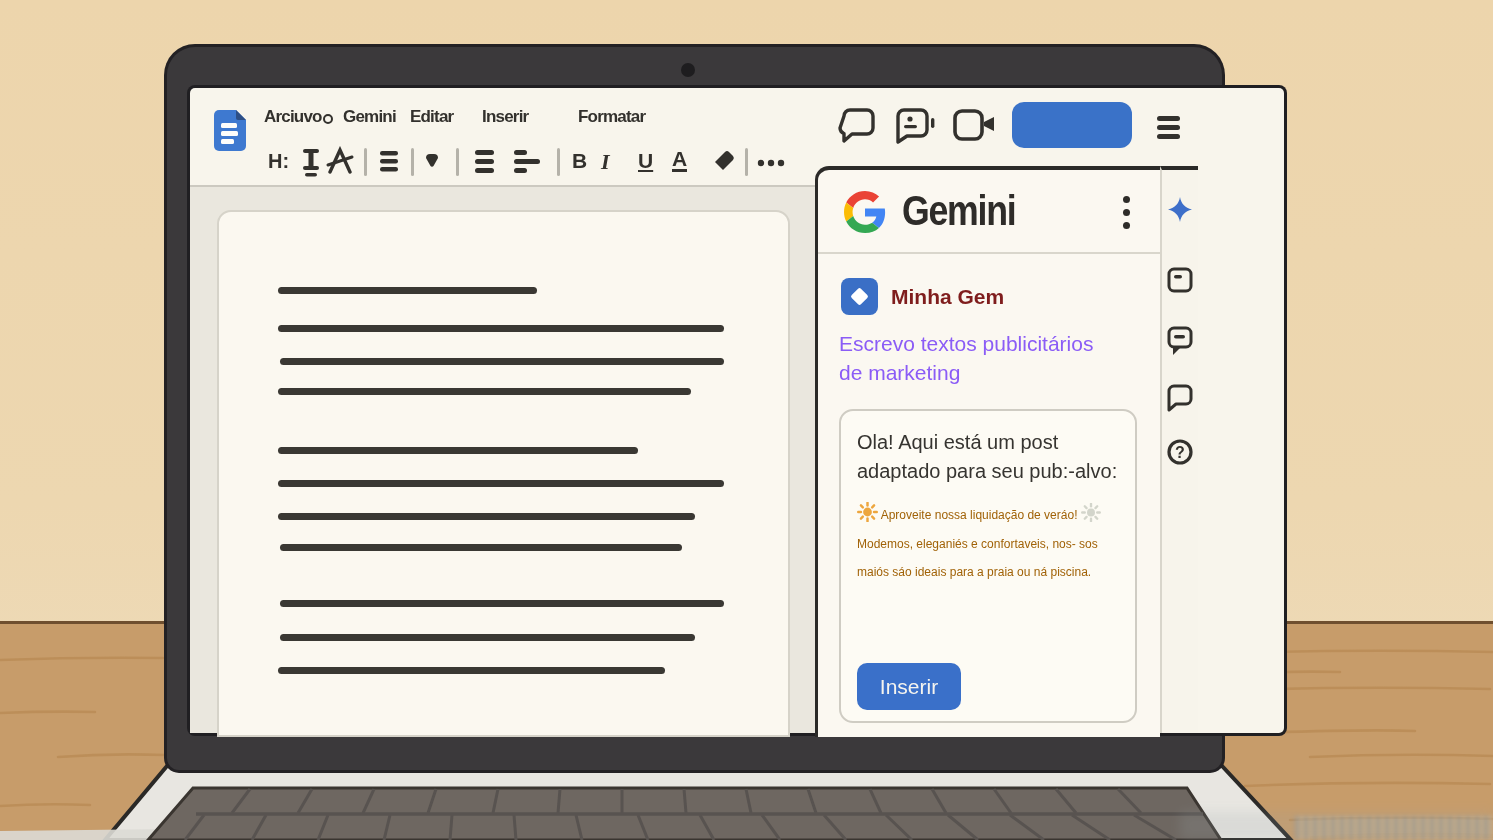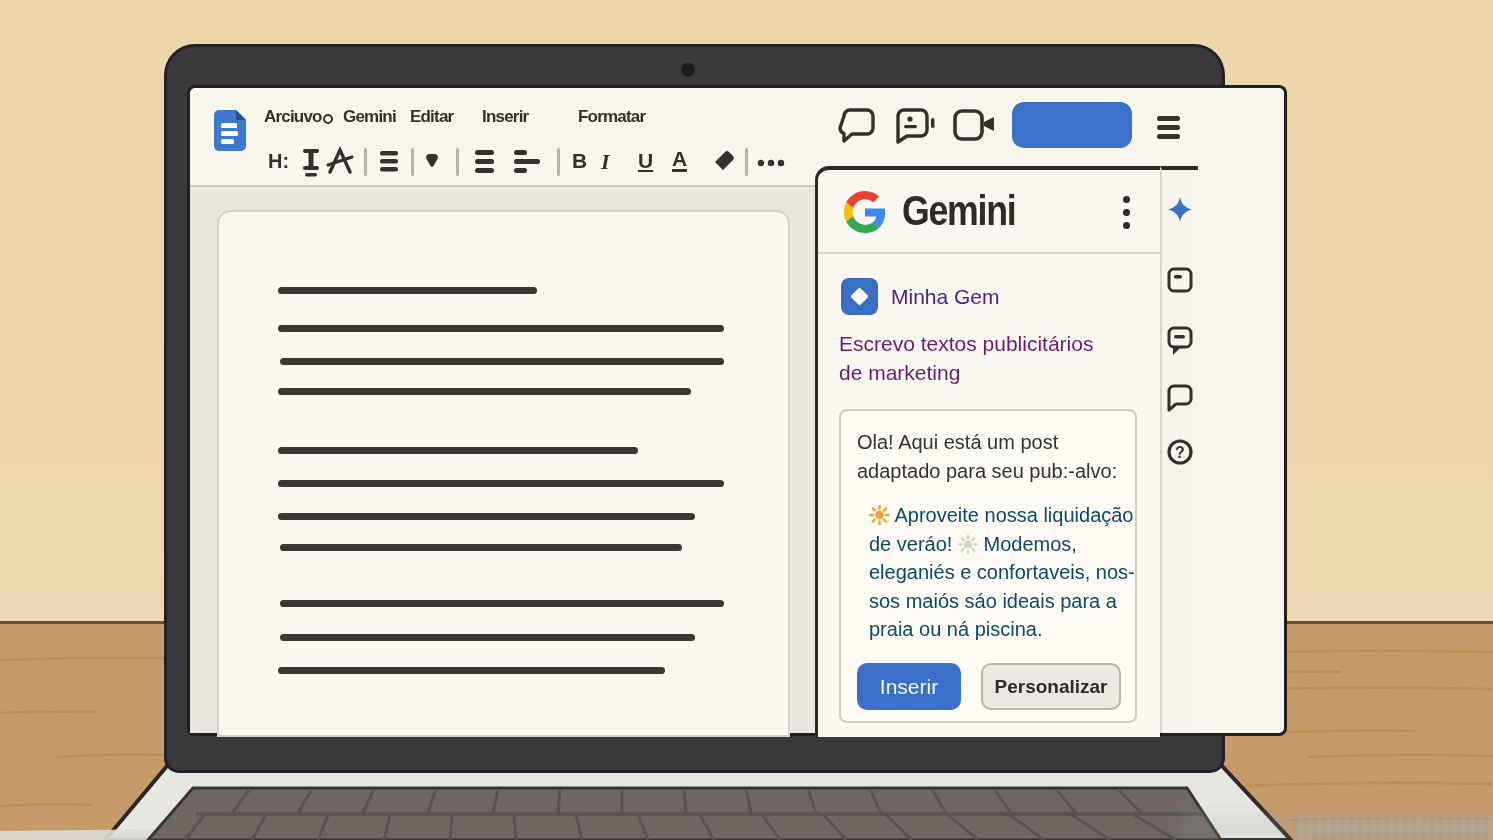--- a/index.html
+++ b/index.html
@@ -191,25 +191,25 @@
       <path fill="#EA4335" d="M24 9.5c3.54 0 6.71 1.22 9.21 3.6l6.85-6.85C35.9 2.38 30.47 0 24 0 14.62 0 6.51 5.38 2.56 13.22l7.98 6.19C12.43 13.72 17.74 9.5 24 9.5z"></path>
       <path fill="#4285F4" d="M46.98 24.55c0-1.57-.15-3.09-.38-4.55H24v9.02h12.94c-.58 2.96-2.26 5.48-4.78 7.18l7.73 6c4.51-4.18 7.09-10.36 7.09-17.65z"></path>
       <path fill="#FBBC05" d="M10.53 28.59c-.48-1.45-.76-2.99-.76-4.59s.27-3.14.76-4.59l-7.98-6.19C.92 16.46 0 20.12 0 24c0 3.88.92 7.54 2.56 10.78l7.97-6.19z"></path>
       <path fill="#34A853" d="M24 48c6.48 0 11.93-2.13 15.89-5.81l-7.73-6c-2.15 1.45-4.92 2.3-8.16 2.3-6.26 0-11.57-4.22-13.47-9.91l-7.98 6.19C6.51 42.62 14.62 48 24 48z"></path>
     </svg>
     <div class="abs" style="left:84px;top:17px;font-size:42px;font-weight:700;letter-spacing:-1.5px;color:#2e2c29;transform:scaleX(.85);transform-origin:left top">Gemini</div>
     <div class="abs" style="left:305px;top:26px;width:7px;height:7px;border-radius:50%;background:#2e2c29;box-shadow:0 13px 0 #2e2c29,0 26px 0 #2e2c29"></div>
     <div class="abs" style="left:0;top:82px;width:342px;height:2px;background:#d9d6cc"></div>
     <div class="abs" style="left:23px;top:108px;width:37px;height:37px;border-radius:8px;background:#3a6fc6"></div>
     <div class="abs" style="left:35px;top:120px;width:13px;height:13px;background:#ffffff;transform:rotate(45deg);border-radius:2px"></div>
-    <div class="abs" style="left:73px;top:115px;font-size:21px;font-weight:400;color:#4c1d95">Minha Gem</div>
-    <div class="abs" style="left:21px;top:159px;font-size:21px;line-height:29px;color:#701a75">Escrevo textos publicitários<br>de marketing</div>
-    <div class="abs" id="card" style="left:21px;top:239px;width:294px;height:310px;background:#fdfbf4;border:2px solid #cfccc3;border-radius:8px">
+    <div class="abs" style="left:73px;top:115px;font-size:21px;font-weight:700;color:#7f1d1d">Minha Gem</div>
+    <div class="abs" style="left:21px;top:159px;font-size:21px;line-height:29px;color:#8b5cf6">Escrevo textos publicitários<br>de marketing</div>
+    <div class="abs" id="card" style="left:21px;top:239px;width:294px;height:310px;background:#fdfbf4;border:2px solid #cfccc3;border-radius:14px">
       <div class="abs" style="left:16px;top:17px;font-size:20px;line-height:28.5px;color:#363430">Ola! Aqui está um post<br>adaptado para seu pub:-alvo:</div>
-      <div class="abs" style="left:28px;top:90px;font-size:20px;line-height:28.5px;color:#0c4a6e;width:268px"><svg width="21" height="20" viewBox="0 0 21 21" style="vertical-align:-3px">
+      <div class="abs" style="left:16px;top:90px;font-size:12px;line-height:28.5px;color:#a16207;width:268px"><svg width="21" height="20" viewBox="0 0 21 21" style="vertical-align:-3px">
             <g fill="#eda63e">
               <circle cx="10.5" cy="10.5" r="4.6"></circle>
               <g stroke="#eda63e" stroke-width="2.6" stroke-linecap="round">
                 <line x1="10.5" y1="0.8" x2="10.5" y2="3.6"></line>
                 <line x1="10.5" y1="17.4" x2="10.5" y2="20.2"></line>
                 <line x1="0.8" y1="10.5" x2="3.6" y2="10.5"></line>
                 <line x1="17.4" y1="10.5" x2="20.2" y2="10.5"></line>
                 <line x1="3.6" y1="3.6" x2="5.6" y2="5.6"></line>
                 <line x1="15.4" y1="15.4" x2="17.4" y2="17.4"></line>
                 <line x1="3.6" y1="17.4" x2="5.6" y2="15.4"></line>
@@ -225,21 +225,20 @@
                 <line x1="0.8" y1="10.5" x2="3.6" y2="10.5"></line>
                 <line x1="17.4" y1="10.5" x2="20.2" y2="10.5"></line>
                 <line x1="3.6" y1="3.6" x2="5.6" y2="5.6"></line>
                 <line x1="15.4" y1="15.4" x2="17.4" y2="17.4"></line>
                 <line x1="3.6" y1="17.4" x2="5.6" y2="15.4"></line>
                 <line x1="15.4" y1="5.6" x2="17.4" y2="3.6"></line>
               </g>
             </g>
           </svg> Modemos, eleganiés e confortaveis, nos- sos maiós sáo ideais para a praia ou ná piscina.</div>
       <div class="btn" style="left:16px;top:252px;width:104px;height:47px;background:#3a70c9;color:#f5f4ef;line-height:47px">Inserir</div>
-      <div class="btn" style="left:140px;top:252px;width:136px;height:43px;background:#eae8e1;border:2px solid #b7b5ac;color:#2e2c29;line-height:43px;font-weight:700;font-size:19px">Personalizar</div>
     </div>
   </div>
   <div class="abs" id="strip">
     <svg class="abs" style="left:4px;top:25px" width="28" height="280" viewBox="0 0 28 280">
       <path d="M14 2 C15.2 8.8 18.8 12.6 26 14.5 C18.8 16.4 15.2 20.2 14 27 C12.8 20.2 9.2 16.4 2 14.5 C9.2 12.6 12.8 8.8 14 2 Z" fill="#3e6fc9"></path>
       <rect x="3" y="74" width="22" height="22" rx="5" fill="none" stroke="#33312d" stroke-width="3"></rect>
       <rect x="8" y="80" width="8" height="3.6" rx="1.8" fill="#33312d"></rect>
       <rect x="3" y="133" width="22" height="19" rx="5" fill="none" stroke="#33312d" stroke-width="3"></rect>
       <rect x="8" y="140" width="11" height="3.6" rx="1.8" fill="#33312d"></rect>
       <path d="M7 151 l0 9 8 -8 Z" fill="#33312d"></path>

